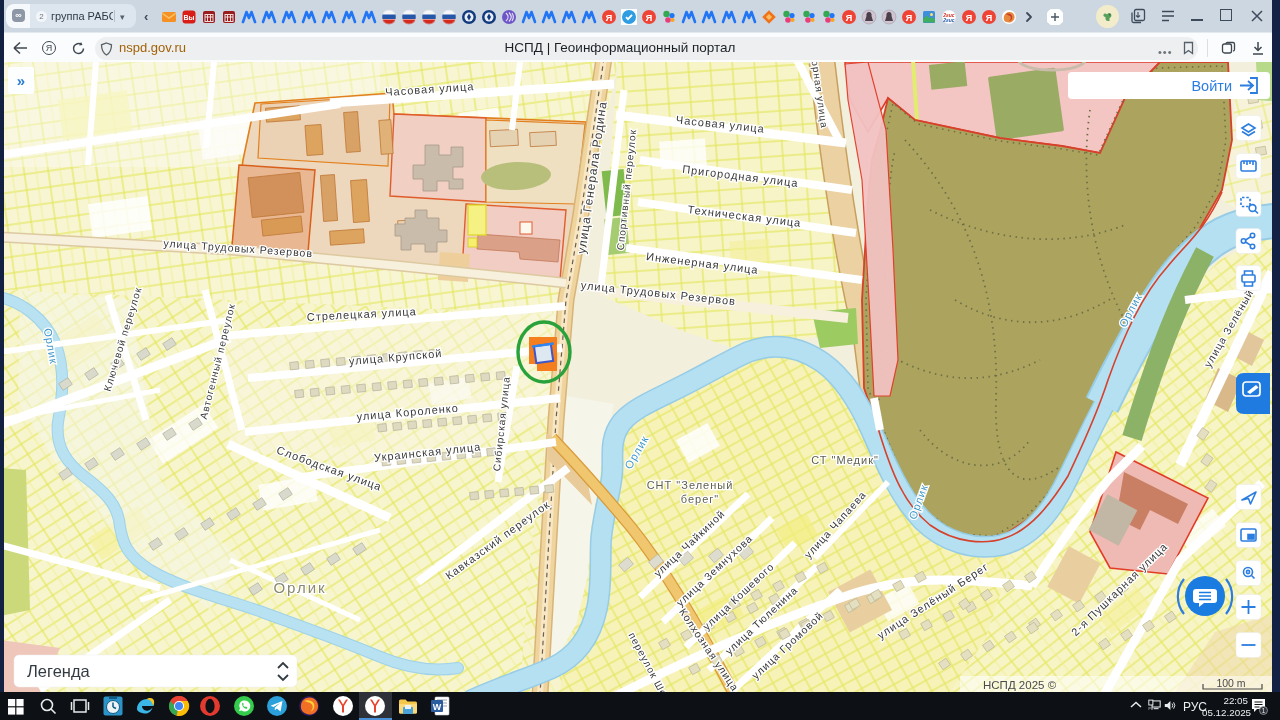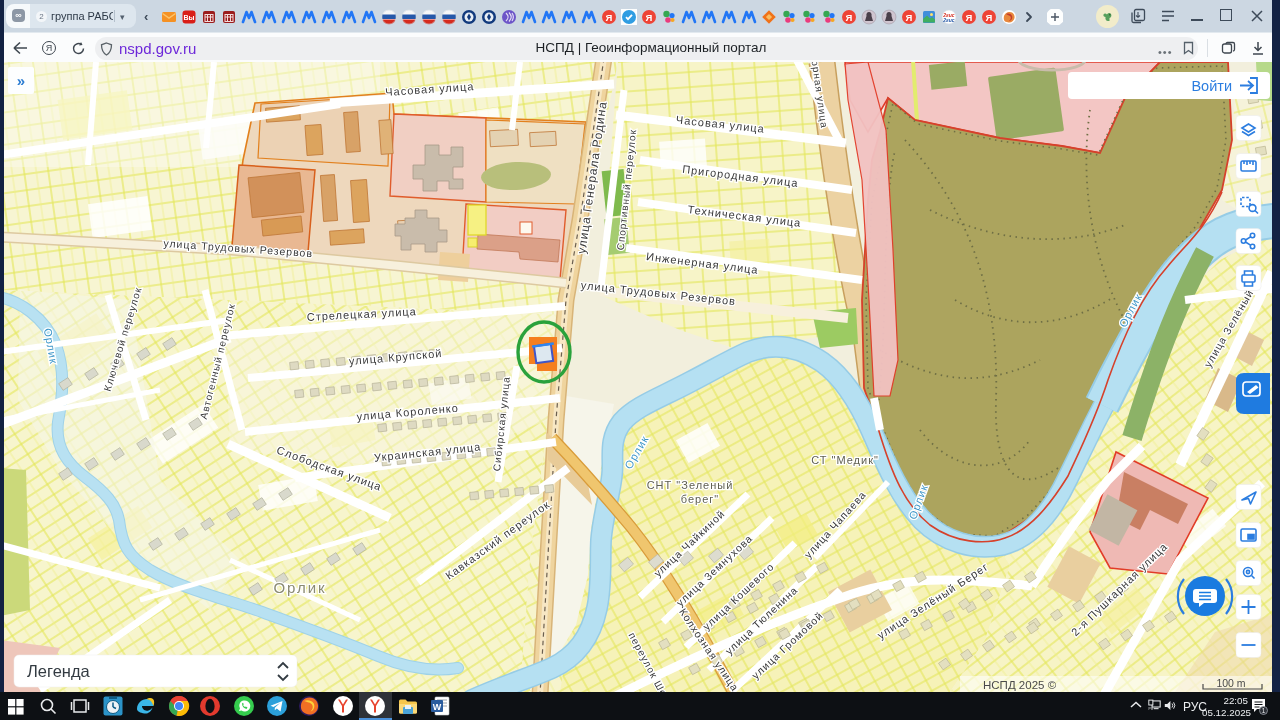--- a/index.html
+++ b/index.html
@@ -245,22 +245,22 @@
         <path d="M15 7 H2 M2 7 L8 1.5 M2 7 L8 12.5" stroke="#3f4750" stroke-width="1.6" fill="none"></path>
       </svg>
       <div class="abs" style="left:42px;top:8px;width:14px;height:14px;border:1.3px solid #3f4750;border-radius:50%;box-sizing:border-box;color:#3f4750;font-size:9px;text-align:center;line-height:12px;">Я</div>
       <svg class="abs" style="left:71px;top:8px" width="15" height="15" viewBox="0 0 15 15">
         <path d="M12.5 7.5 A5 5 0 1 1 10.5 3.5" stroke="#3f4750" stroke-width="1.5" fill="none"></path>
         <path d="M10 1 L11.5 4 L8.2 4.5 Z" fill="#3f4750"></path>
       </svg>
       <svg class="abs" style="left:100px;top:9px" width="13" height="14" viewBox="0 0 13 14">
         <path d="M6.5 1 L11.5 2.8 C11.5 7.5 10 11 6.5 13 C3 11 1.5 7.5 1.5 2.8 Z" fill="none" stroke="#5a6268" stroke-width="1.3"></path>
       </svg>
-      <div class="abs" style="left:119px;top:7px;font-size:15px;color:#6d28d9;">nspd.gov.ru</div>
-      <div class="abs" style="left:451px;top:7px;width:400px;font-size:13.5px;color:#1c2024;text-align:center;">НСПД | Геоинформационный портал</div>
+      <div class="abs" style="left:119px;top:7px;font-size:13px;color:#a16207;">nspd.gov.ru</div>
+      <div class="abs" style="left:420px;top:7px;width:400px;font-size:13.5px;color:#1c2024;text-align:center;">НСПД | Геоинформационный портал</div>
       <div class="abs" style="left:1158px;top:13px;color:#6a7177;font-size:11px;letter-spacing:1px;">•••</div>
       <svg class="abs" style="left:1182px;top:8px" width="13" height="14" viewBox="0 0 13 14">
         <path d="M2.5 1.5 H10.5 V12.5 L6.5 9.5 L2.5 12.5 Z" fill="none" stroke="#55606a" stroke-width="1.3"></path>
       </svg>
       <div class="abs" style="left:1207px;top:6px;width:1px;height:18px;background:#dadfe4;"></div>
       <svg class="abs" style="left:1221px;top:8px" width="15" height="15" viewBox="0 0 15 15">
         <rect x="1.5" y="3" width="9" height="9" rx="2" fill="none" stroke="#3f4750" stroke-width="1.3"></rect>
         <path d="M5 3 Q5 1.5 6.5 1.5 L12 1.5 Q13.5 1.5 13.5 3 L13.5 8.5 Q13.5 10 12 10" fill="none" stroke="#3f4750" stroke-width="1.3"></path>
       </svg>
       <svg class="abs" style="left:1251px;top:8px" width="14" height="15" viewBox="0 0 14 15">

